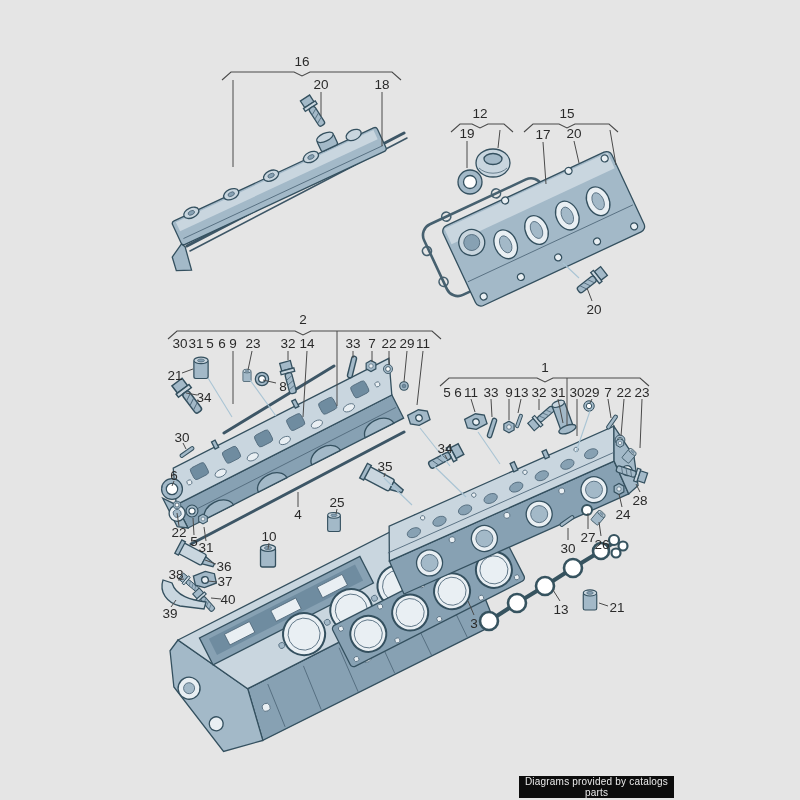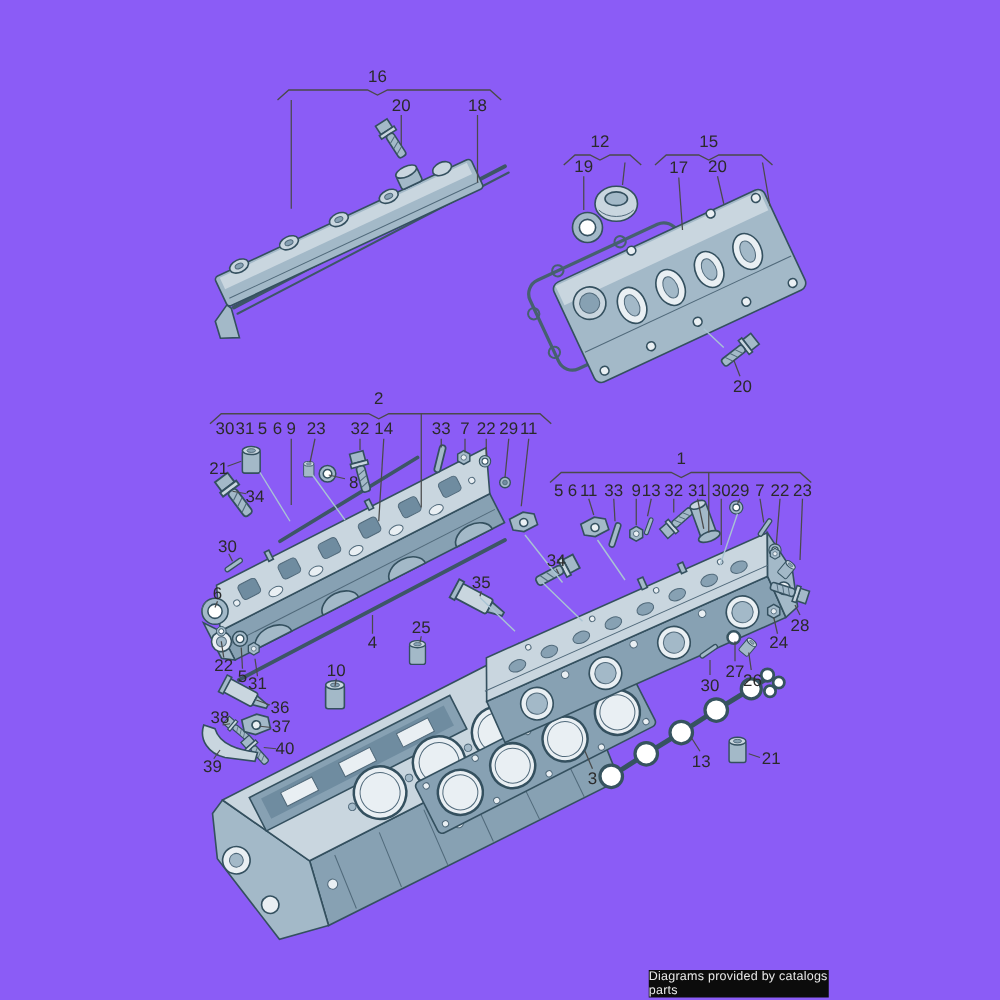--- a/index.html
+++ b/index.html
@@ -1,16 +1,16 @@
 <!DOCTYPE html>
 <html><head>
 <meta charset="utf-8">
 <style>
   html,body{margin:0;padding:0;background:#ffffff;}
-  .canvas{position:relative;width:800px;height:800px;background:#8b5cf6;overflow:hidden;
+  .canvas{position:relative;width:800px;height:800px;background:#e5e5e5;overflow:hidden;
           font-family:"Liberation Sans",sans-serif;}
   svg{position:absolute;left:0;top:0;}
   
   .ln{stroke:#34505f;stroke-width:1.3;}
   .ln2{stroke:#34505f;stroke-width:2;}
   .thin{stroke:#50697a;stroke-width:0.8;}
   .none{stroke:none;}
   .f1{fill:#c9d6df;} 
   .f2{fill:#a3b9c8;} 
   .f3{fill:#87a1b3;} 
@@ -501,15 +501,15 @@
         <text x="623" y="514" class="callout">24</text>
         <text x="588" y="537" class="callout">27</text>
         <text x="602" y="544" class="callout">26</text>
         <text x="568" y="548" class="callout">30</text>
         <text x="617" y="607" class="callout">21</text>
         <text x="474" y="623" class="callout">3</text>
         <text x="561" y="609" class="callout">13</text>
       </g>
 </svg>
 
-<div class="badge" style="left: 519px; top: 776px; width: 144px; height: 22px; background: rgb(12, 12, 12); color: rgb(233, 233, 233);">Diagrams provided by catalogs parts</div>
+<div class="badge" style="left: 519px; top: 776px; width: 155px; height: 22px; background: rgb(12, 12, 12); color: rgb(233, 233, 233); text-align: center;">Diagrams provided by catalogs parts</div>
 
 </div>
 
 </body></html>

